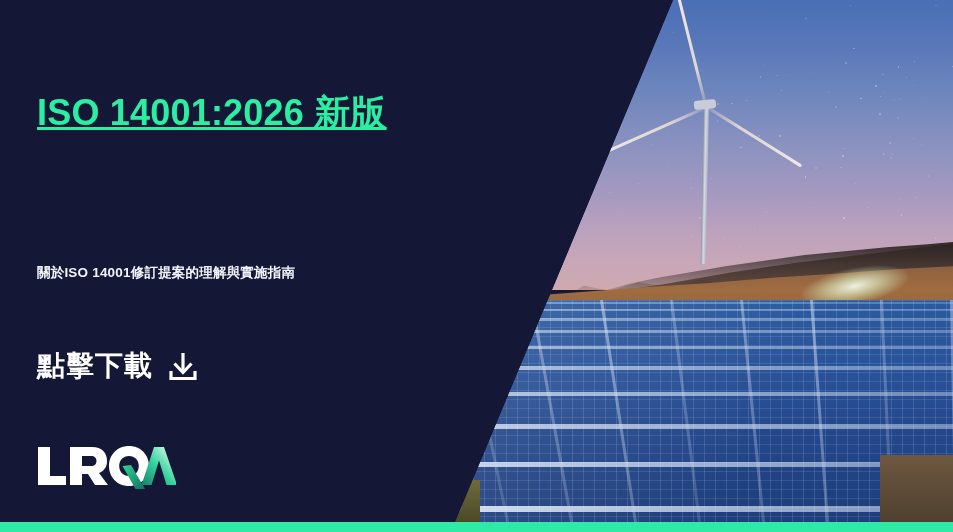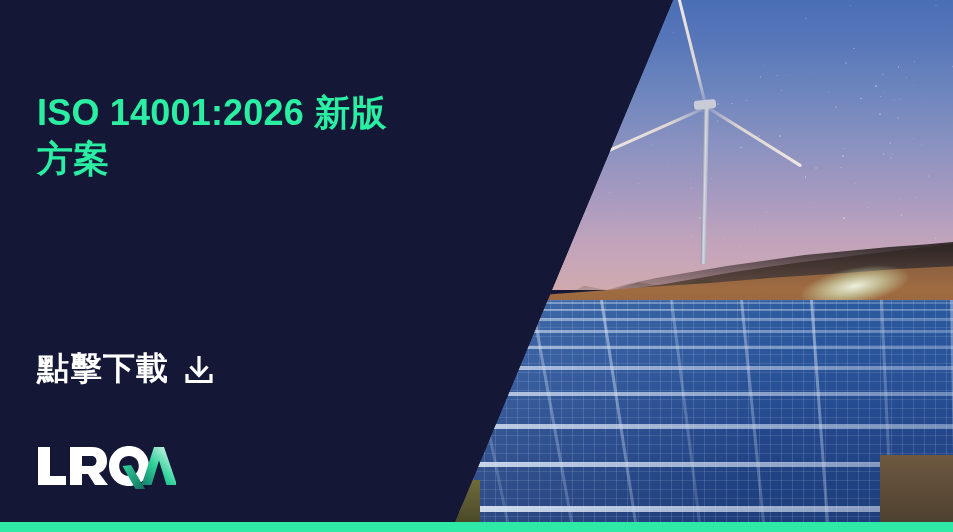--- a/index.html
+++ b/index.html
@@ -136,34 +136,34 @@
   }
 
   #content { position:absolute; left:0; top:0; width:560px; height:522px; }
 
   #title {
     position:absolute; left:37px; top:90px; width:470px;
     color:#2aeea2;
     font-size:36px; font-weight:bold; line-height:46px;
     letter-spacing:.2px;
   }
-  #title .ln { display:block; white-space:nowrap; }
+  #title .ln { display:block; white-space:nowrap;text-decoration:underline; }
 
   #subtitle {
     position:absolute; left:37px; top:264px; width:470px;
     color:#f2f4fb; font-size:13.5px; font-weight:bold;
     letter-spacing:.2px; white-space:nowrap;
   }
 
   #cta {
     position:absolute; left:37px; top:347px;
     display:flex; align-items:center; gap:13px;
     color:#ffffff; cursor:pointer;
   }
-  #cta-label { font-size:32px; font-weight:bold; letter-spacing:1px; white-space:nowrap; }
+  #cta-label { font-size:28px; font-weight:bold; letter-spacing:1px; white-space:nowrap; }
   #dl-icon { display:block; }
 
   
   #logo { position:absolute; left:36px; top:443px; width:140px; height:46px; cursor:pointer; }
 
   
   #accent-bar {
     position:absolute; left:0; bottom:0; width:953px; height:10px;
     background:#2fe9a6;
   }
@@ -377,23 +377,23 @@
     <div class="ground-strip"></div>
     <div class="ground-strip2"></div>
   </div>
 
   <div id="left-panel"></div>
 
   <div id="content">
 
     <h1 id="title">
       <span class="ln">ISO 14001:2026 新版</span>
-      <span class="ln">方案</span>
     </h1>
 
+    <div id="subtitle">關於ISO 14001修訂提案的理解與實施指南</div>
 
     <div id="cta">
       <span id="cta-label">點擊下載</span>
       <span id="dl-icon-wrap">
         <svg id="dl-icon" width="34" height="34" viewBox="0 0 34 34" fill="none">
           <path d="M17 4 L17 22" stroke="#ffffff" stroke-width="3.2" stroke-linecap="butt"></path>
           <path d="M8.5 14.5 L17 23.5 L25.5 14.5" stroke="#ffffff" stroke-width="3.2" stroke-linejoin="miter" stroke-linecap="butt" fill="none"></path>
           <path d="M5 22 L5 29.5 L29 29.5 L29 22" stroke="#ffffff" stroke-width="3.2" fill="none" stroke-linejoin="miter" stroke-linecap="butt"></path>
         </svg>
       </span>

